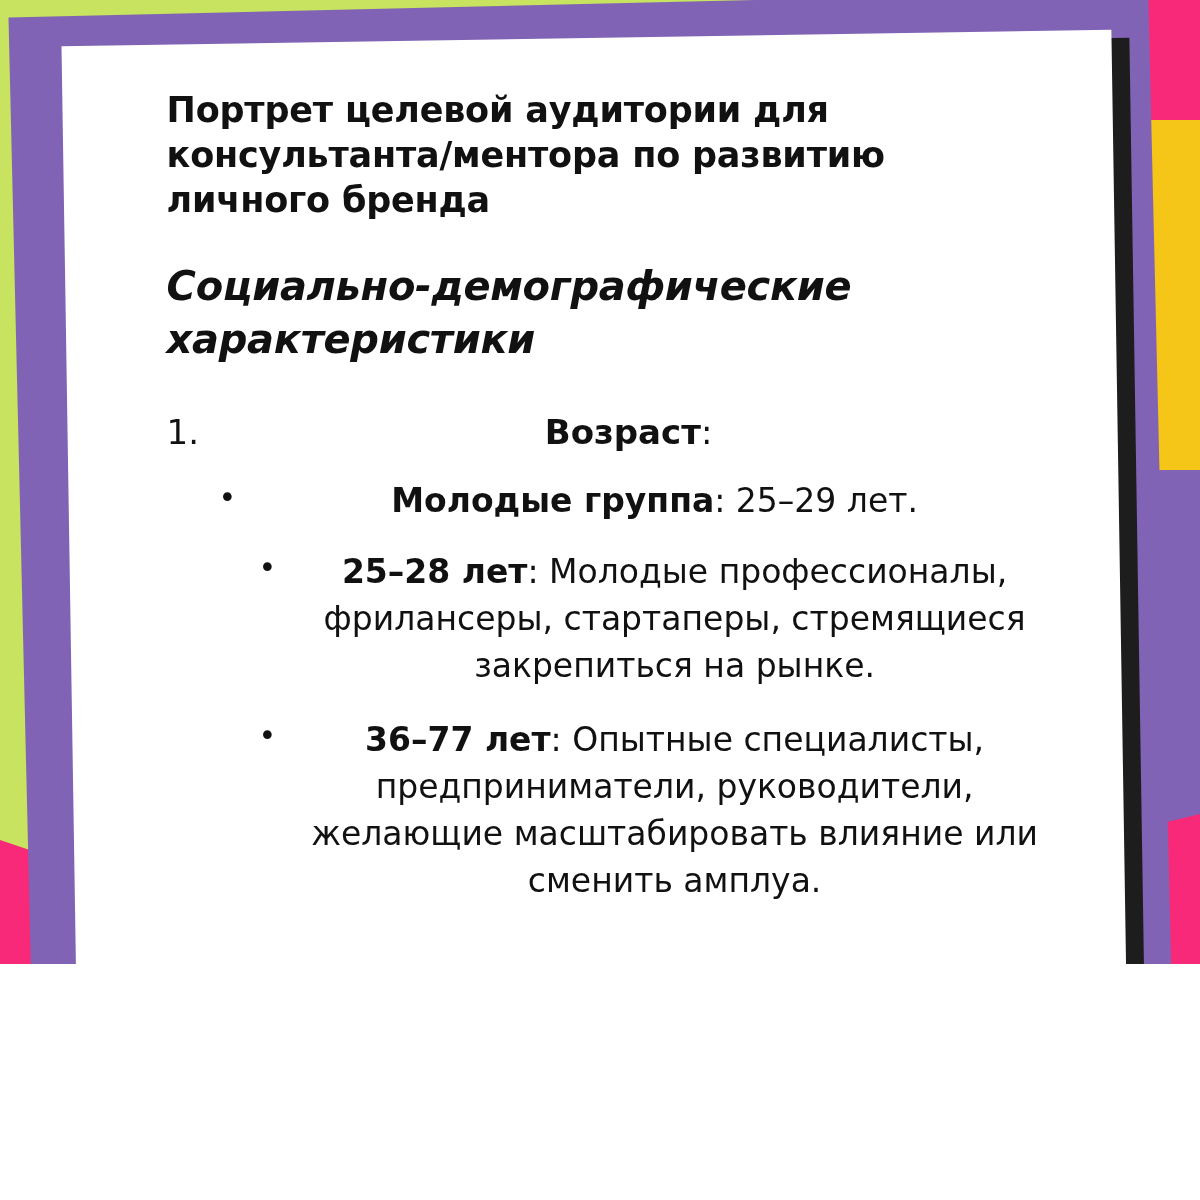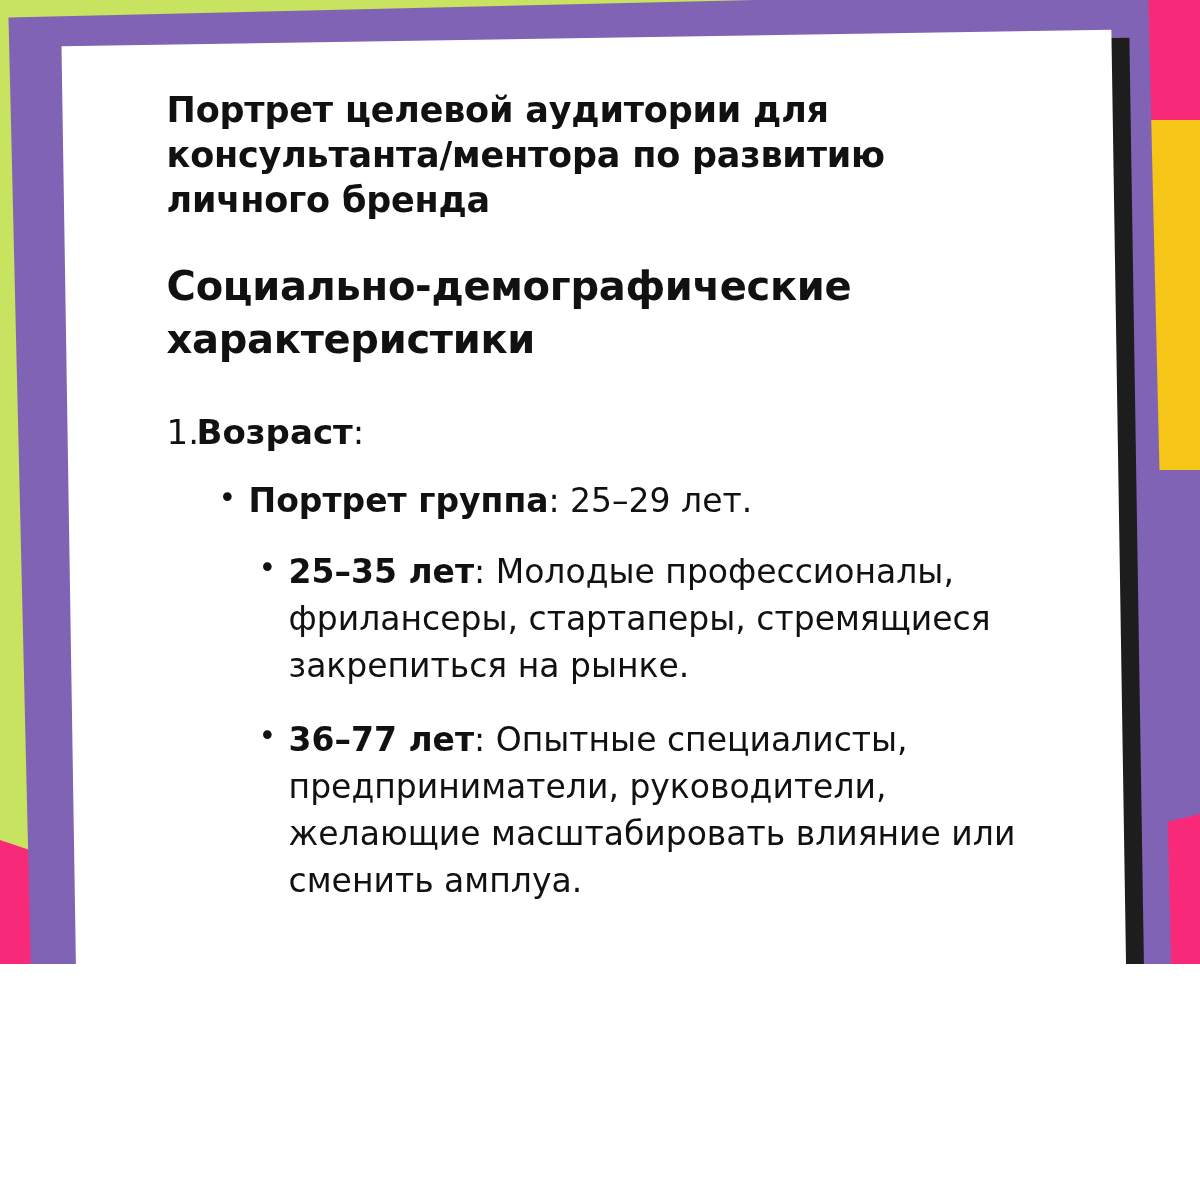--- a/index.html
+++ b/index.html
@@ -139,27 +139,29 @@
   }
 
   .subtitle {
     font-size: 40px;
     line-height: 1.32;
     font-weight: bold;
     color: #111111;
     letter-spacing: -0.3px;
     margin: 0 0 44px 0;
     max-width: 760px;
+    font-style: italic;
   }
 
   ol.level1 {
     margin: 0;
     padding: 0 0 0 30px;
     list-style: none;
     counter-reset: l1;
+    text-align: center;
   }
   ol.level1 > li {
     counter-increment: l1;
     position: relative;
     font-size: 34px;
     line-height: 1.35;
     color: #111111;
     margin-bottom: 22px;
   }
   ol.level1 > li > .li-text::before {
@@ -240,25 +242,25 @@
       <h1 class="title">Портрет целевой аудитории для консультанта/ментора по развитию личного бренда</h1>
 
       <h2 class="subtitle">Социально-демографические характеристики</h2>
 
       <ol class="level1">
         <li>
           <span class="li-text"><b class="lead">Возраст</b><span>:</span></span>
 
           <ul class="level2">
             <li>
-              <span class="li-text"><b class="lead">Портрет группа</b><span>: 25–29 лет.</span></span>
+              <span class="li-text"><b class="lead">Молодые группа</b><span>: 25–29 лет.</span></span>
 
               <ul class="level3">
                 <li>
-                  <span class="li-text"><b class="lead">25–35 лет</b><span>: Молодые профессионалы, фрилансеры, стартаперы, стремящиеся закрепиться на рынке.</span></span>
+                  <span class="li-text"><b class="lead">25–28 лет</b><span>: Молодые профессионалы, фрилансеры, стартаперы, стремящиеся закрепиться на рынке.</span></span>
                 </li>
                 <li>
                   <span class="li-text"><b class="lead">36–77 лет</b><span>: Опытные специалисты, предприниматели, руководители, желающие масштабировать влияние или сменить амплуа.</span></span>
                 </li>
               </ul>
             </li>
           </ul>
         </li>
       </ol>
 

